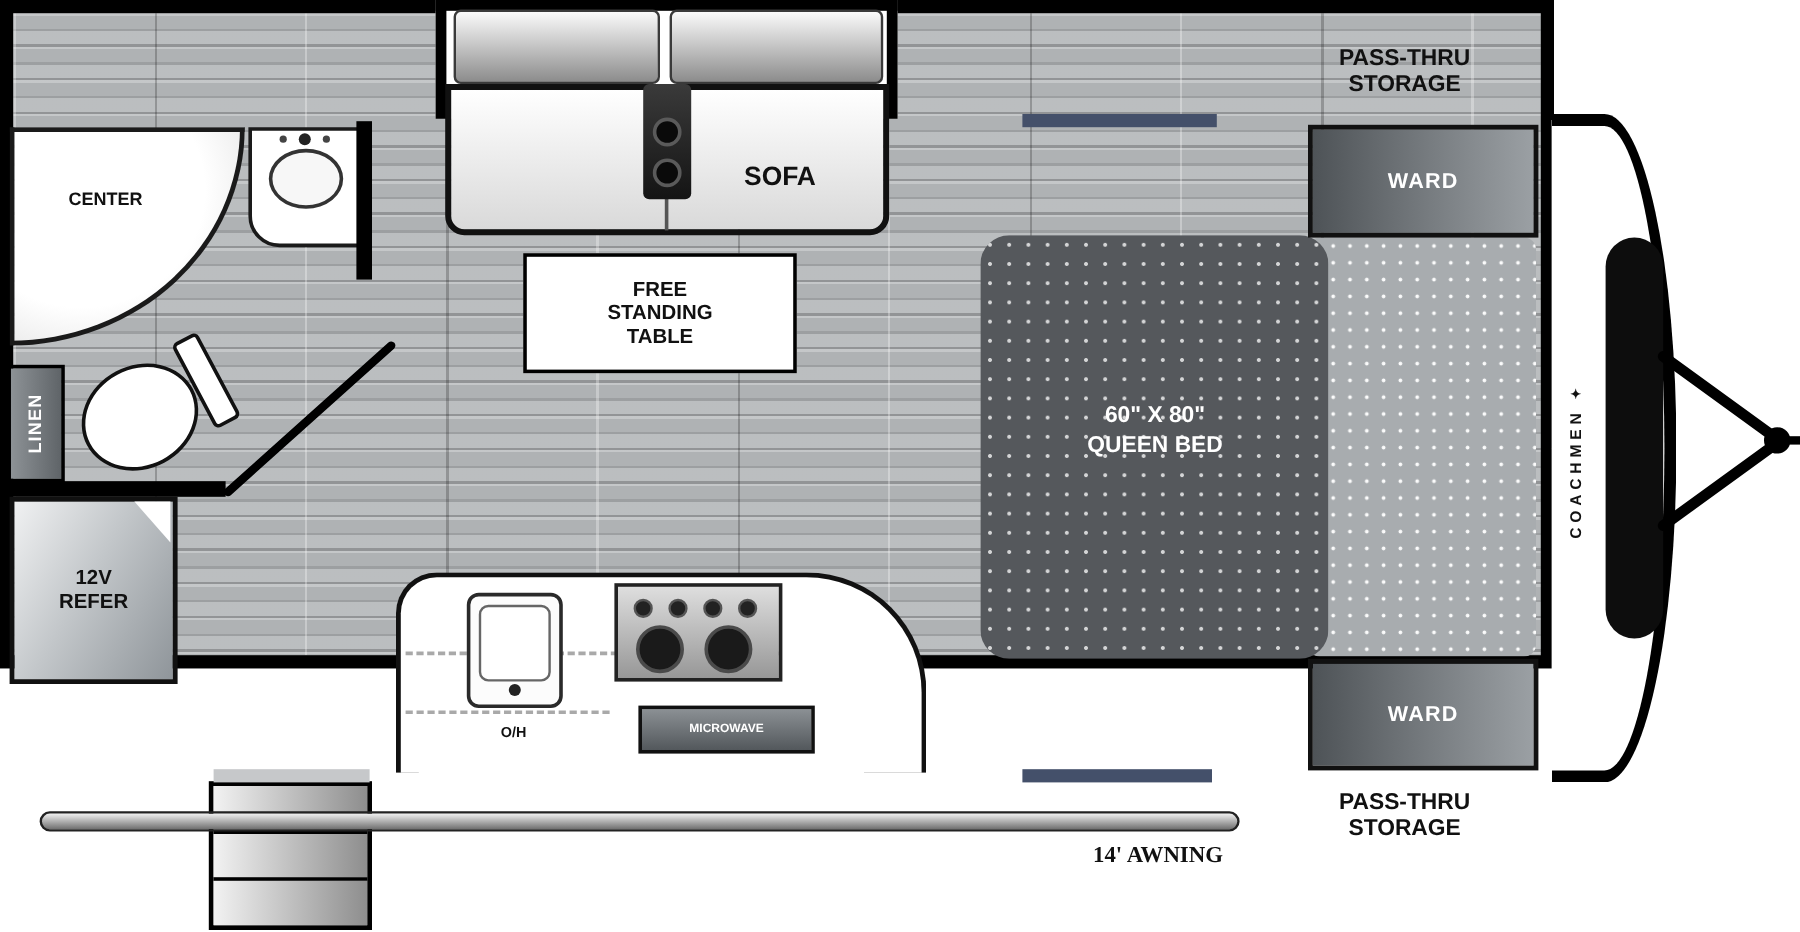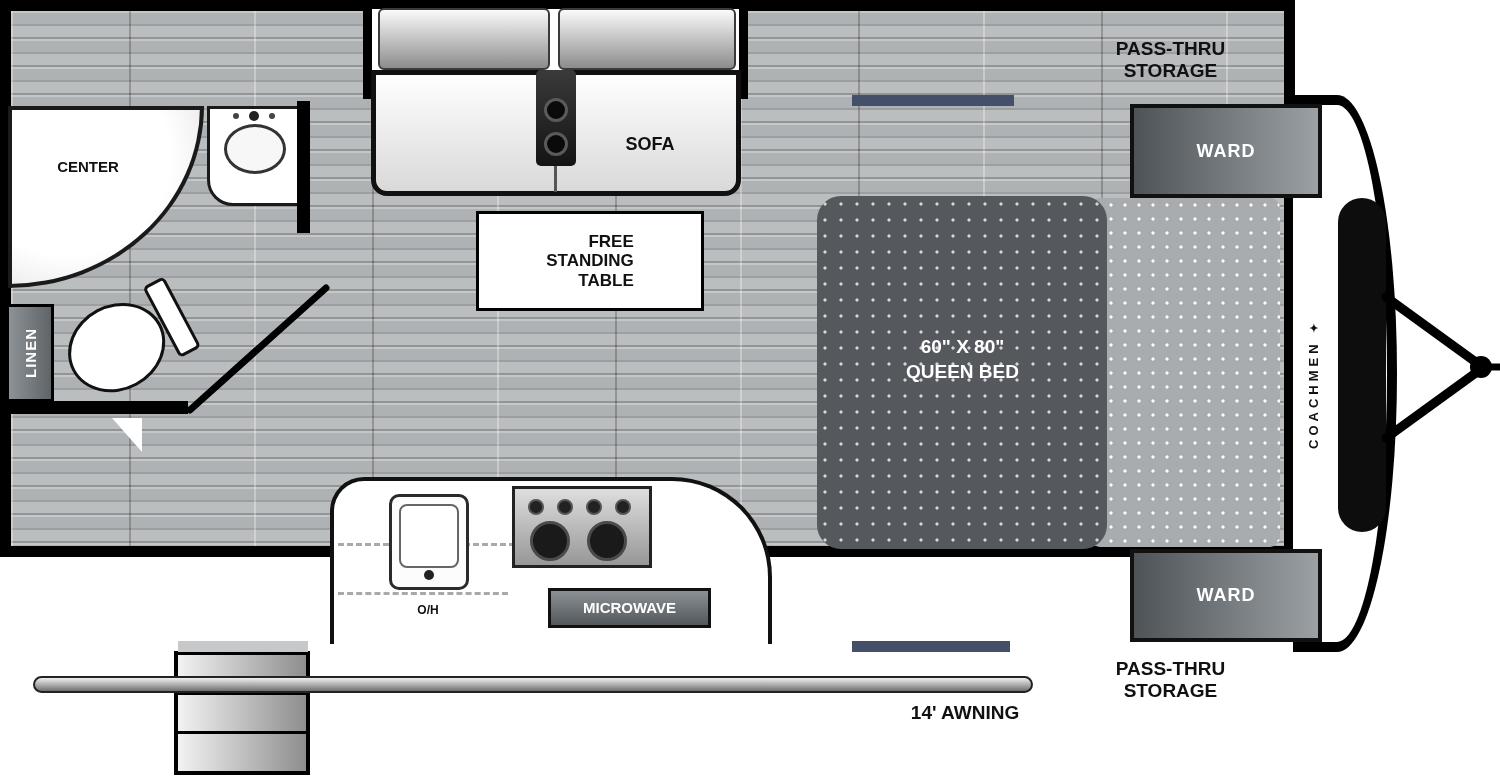--- a/index.html
+++ b/index.html
@@ -4,21 +4,21 @@
 <style>
   html,body{margin:0;padding:0;background:#fff;}
   #canvas{
     position:relative;width:1500px;height:777px;overflow:hidden;
     font-family:"Liberation Sans",sans-serif;background:#fff;
   }
   .abs{position:absolute;box-sizing:border-box;}
   .ml{white-space:pre-line;}
   .lbl{font-weight:bold;color:#111;text-align:center;line-height:1.15;}
   .lblw{font-weight:bold;color:#fff;text-align:center;line-height:1.15;}
-  .center{display:flex;align-items:center;justify-content:center;margin-left:40px;}
+  .center{display:flex;align-items:center;justify-content:center;}
 
   
   .body-shell{
     left:0;top:95;width:1295px;height:557px;border:11px solid #000;
     background-color:#b6b9bb;
     background-image:
       repeating-linear-gradient(90deg, rgba(255,255,255,.30) 0 2px, rgba(0,0,0,0) 2px 118px, rgba(0,0,0,.22) 118px 120px, rgba(0,0,0,0) 120px 243px),
       repeating-linear-gradient(180deg, rgba(255,255,255,.20) 0 2px, rgba(0,0,0,.04) 2px 13px, rgba(0,0,0,.14) 13px 15px, rgba(255,255,255,.07) 15px 26px, rgba(0,0,0,.20) 26px 28px);
   }
   .nose{
@@ -72,21 +72,21 @@
   .refer{left:8px;top:414px;width:140px;height:156px;background:linear-gradient(120deg,#f0f1f2 0%,#c3c7ca 45%,#8f959a 100%);border:4px solid #111;font-size:17px;}
   .refer-notch{left:112px;top:418px;width:0;height:0;border-top:34px solid #fff;border-left:30px solid transparent;}
   .pantry{left:8px;top:568px;width:134px;height:74px;background:linear-gradient(180deg,#9aa0a4,#54595d);border:4px solid #111;font-size:17px;}
   .counter{left:330px;top:477px;width:442px;height:167px;background:#fff;border:4px solid #111;border-bottom:none;border-radius:34px 100px 0 0;}
   .dash{border-top:3px dashed #a9a9a9;height:0;}
   .ksink{left:389px;top:494px;width:80px;height:96px;background:#fcfcfc;border:3px solid #2a2a2a;border-radius:10px;}
   .ksink-in{left:399px;top:504px;width:60px;height:64px;background:#fff;border:2px solid #666;border-radius:8px;}
   .stove{left:512px;top:486px;width:140px;height:82px;background:linear-gradient(180deg,#dedede,#979797);border:3px solid #222;}
   .burner-s{width:16px;height:16px;border-radius:50%;background:#222;border:2px solid #555;box-sizing:border-box;}
   .burner-l{width:40px;height:40px;border-radius:50%;background:#1a1a1a;border:3px solid #4a4a4a;box-sizing:border-box;}
-  .microwave{left:508px;top:588px;width:163px;height:40px;background:linear-gradient(180deg,#8b9094,#53585c);border:3px solid #111;font-size:15px;}
+  .microwave{left:532px;top:588px;width:147px;height:40px;background:linear-gradient(180deg,#8b9094,#53585c);border:3px solid #111;font-size:10px;}
   .entcenter{left:657px;top:609px;width:202px;height:34px;background:linear-gradient(180deg,#83888c,#54595d);border:3px solid #111;font-size:16px;}
 
   
   .pillow{
     left:1090px;top:198px;width:190px;height:349px;border-radius:10px;
     background-color:#a8acaf;
     background-image:radial-gradient(rgba(255,255,255,.95) 1.3px, transparent 1.9px);
     background-size:14px 14px;
   }
   .bed{
@@ -95,21 +95,21 @@
     background-image:radial-gradient(rgba(255,255,255,.75) 1.3px, transparent 1.9px);
     background-size:16px 16px;
   }
   .ward{background:linear-gradient(90deg,#4e5357,#9ba0a4);border:4px solid #111;font-size:18px;letter-spacing:1px;}
 
   
   .awning-bar{left:33px;top:676px;width:1000px;height:17px;border-radius:9px;background:linear-gradient(180deg,#f0f0f0,#6f6f6f);border:2px solid #222;}
   .steps{left:174px;top:651px;width:136px;height:124px;border:4px solid #000;display:flex;flex-direction:column;background:#fff;}
   .step{flex:1;background:linear-gradient(90deg,#f2f2f2,#8e8e8e);border-top:3px solid #000;}
   .step:first-child{border-top:none;}
-  .freetable{left:436px;top:211px;width:228px;height:100px;background:#fff;border:3px solid #000;font-size:17px;text-align:right;}
+  .freetable{left:436px;top:211px;width:228px;height:100px;background:#fff;border:3px solid #000;font-size:17px;}
 </style>
 </head>
 <body>
 
 <div id="canvas">
 
   <div class="abs body-shell"></div>
   <div class="abs nose"></div>
   <div class="abs front-window"></div>
   <div class="abs brand-vert">
@@ -123,31 +123,31 @@
     <line x1="100" y1="92" x2="120" y2="92" stroke="#000" stroke-width="7"></line>
     <circle cx="101" cy="92" r="11" fill="#000"></circle>
   </svg>
 
   <div class="abs steps">
     <div class="step"></div>
     <div class="step"></div>
     <div class="step"></div>
   </div>
   <div class="abs awning-bar"></div>
-  <div class="abs lbl" style="left:880px;top:702px;width:170px;font-size:19px;">14' AWNING</div>
+  <div class="abs lbl" style="left:880px;top:702px;width:170px;font-size:19px;font-family:Liberation Serif, serif;">14' AWNING</div>
 
   <div class="abs slide-box"></div>
   <div class="abs seat"></div>
   <div class="abs seat-split"></div>
   <div class="abs cushion" style="left:378px;top:8px;width:172px;height:62px;"></div>
   <div class="abs cushion" style="left:558px;top:8px;width:178px;height:62px;"></div>
   <div class="abs console"></div>
   <div class="abs cup" style="left:544px;top:98px;"></div>
   <div class="abs cup" style="left:544px;top:132px;"></div>
-  <div class="abs lbl" style="left:595px;top:134px;width:110px;font-size:18px;">SOFA</div>
+  <div class="abs lbl" style="left:595px;top:134px;width:110px;font-size:22px;">SOFA</div>
 
   <div class="abs window" style="left:852px;top:95px;width:162px;height:11px;"></div>
   <div class="abs window" style="left:852px;top:641px;width:158px;height:11px;"></div>
   <div class="abs" style="left:178px;top:641px;width:130px;height:11px;background:#c6c8ca;"></div>
 
   <div class="abs shower-pan"></div>
   <div class="abs lbl" style="left:28px;top:158px;width:120px;font-size:15px;">CENTER</div>
   <div class="abs sink-box"></div>
   <div class="abs sink-bowl"></div>
   <div class="abs dot" style="left:249px;top:111px;width:10px;height:10px;"></div>
@@ -157,20 +157,22 @@
     <div class="toilet-tank"></div>
     <div class="toilet-bowl"></div>
   </div>
   <div class="abs linen">LINEN</div>
   <div class="abs wall" style="left:297px;top:101px;width:13px;height:132px;"></div>
   <div class="abs wall" style="left:0px;top:401px;width:188px;height:13px;"></div>
   <svg class="abs" style="left:180px;top:278px;" width="150" height="140" viewBox="0 0 150 140">
     <line x1="10" y1="132" x2="146" y2="10" stroke="#000" stroke-width="7" stroke-linecap="round"></line>
   </svg>
 
+  <div class="abs refer center lbl ml">12V
+REFER</div>
   <div class="abs refer-notch"></div>
 
   <div class="abs freetable center lbl ml">FREE
 STANDING
 TABLE</div>
 
   <div class="abs counter"></div>
   <div class="abs dash" style="left:338px;top:543px;width:312px;"></div>
   <div class="abs dash" style="left:338px;top:592px;width:170px;"></div>
   <div class="abs ksink"></div>

